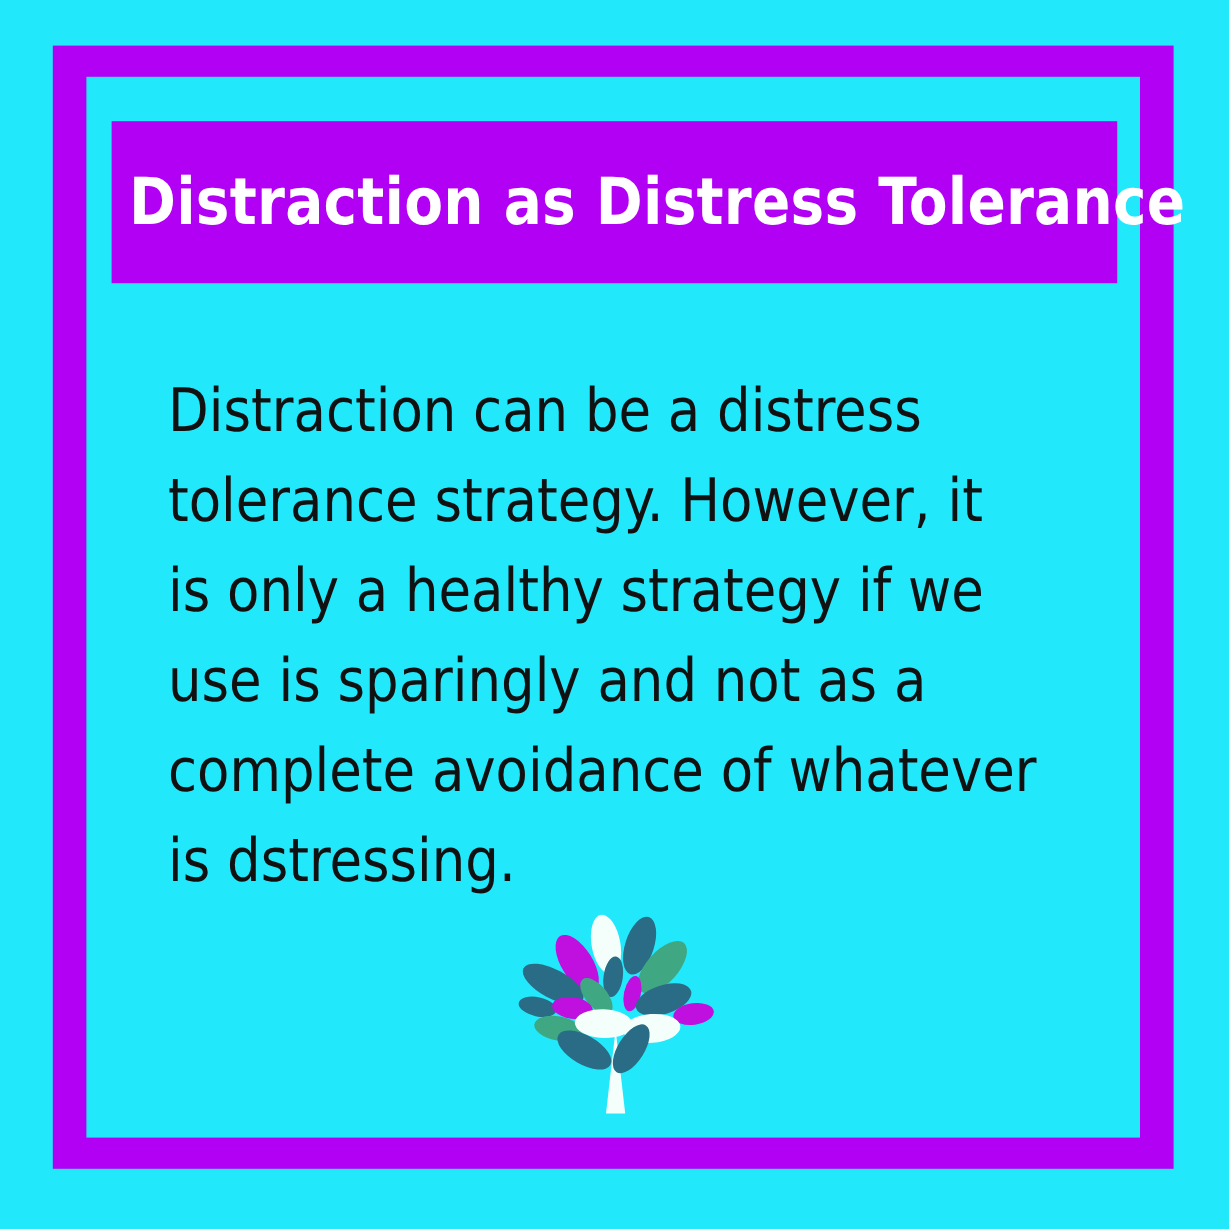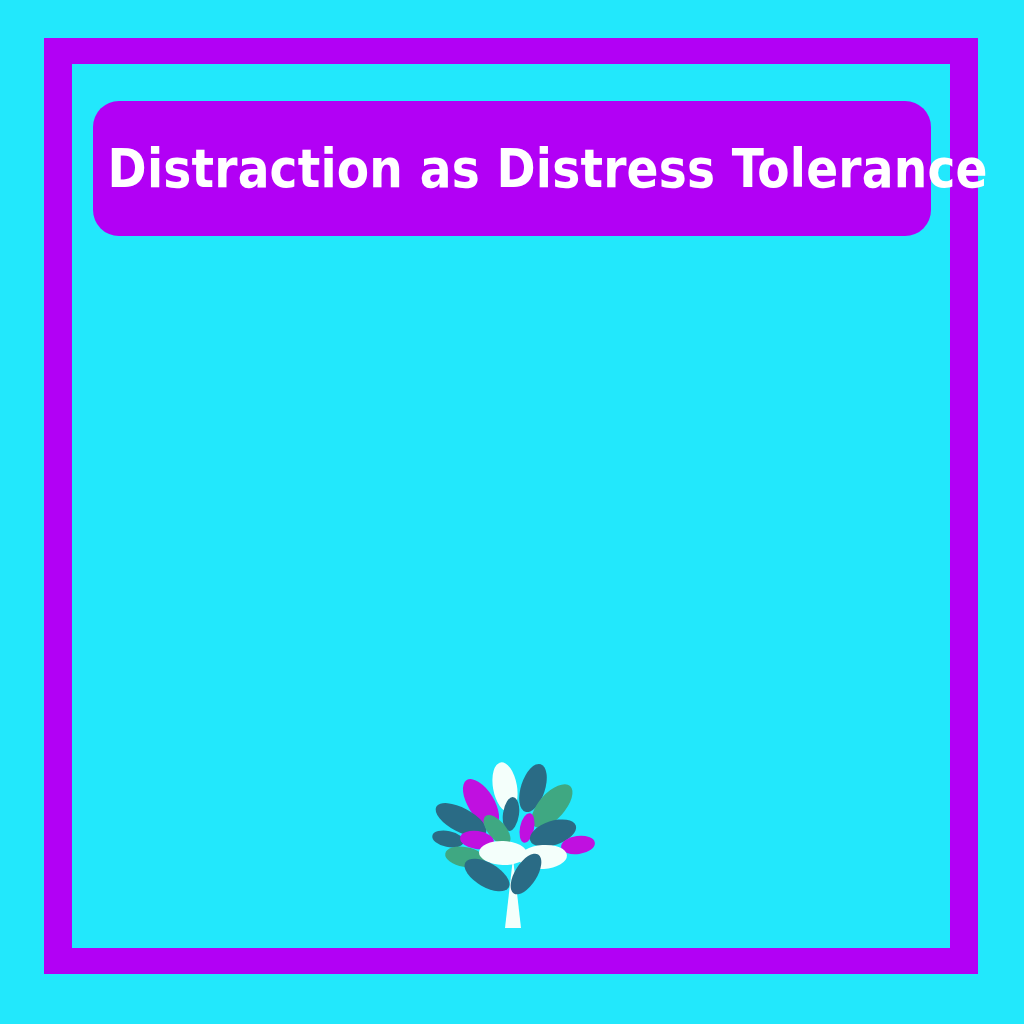--- a/index.html
+++ b/index.html
@@ -49,21 +49,20 @@
   .title-banner {
     position: absolute;
     left: 93px;
     top: 101px;
     width: 838px;
     height: 135px;
     background: #b200f5;
     display: flex;
     align-items: center;
     box-sizing: border-box;
-    border-radius: 26px;
   }
   .title-text {
     color: #ffffff;
     font-family: "DejaVu Sans Condensed", "Liberation Sans Narrow", "Liberation Sans", sans-serif;
     font-weight: bold;
     font-size: 54px;
     line-height: 1;
     letter-spacing: 0.2px;
     padding-left: 15px;
     white-space: nowrap;
@@ -108,20 +107,28 @@
 
 <div class="poster">
 
   <div class="frame-outer"></div>
   <div class="frame-inner"></div>
 
   <div class="title-banner">
     <div class="title-text">Distraction as Distress Tolerance</div>
   </div>
 
+  <div class="body-block">
+    <div class="body-line">Distraction can be a distress</div>
+    <div class="body-line">tolerance strategy. However, it</div>
+    <div class="body-line">is only a healthy strategy if we</div>
+    <div class="body-line">use is sparingly and not as a</div>
+    <div class="body-line">complete avoidance of whatever</div>
+    <div class="body-line">is dstressing.</div>
+  </div>
 
   <div class="logo">
     <svg viewBox="0 0 166 172" xmlns="http://www.w3.org/2000/svg" aria-hidden="true">
 
       <polygon points="83,96 91,166 75,166" fill="#f4fffb"></polygon>
 
       <g>
 
         <ellipse cx="75" cy="25" rx="12" ry="25" fill="#f4fffb" transform="rotate(-10 75 25)"></ellipse>
 

